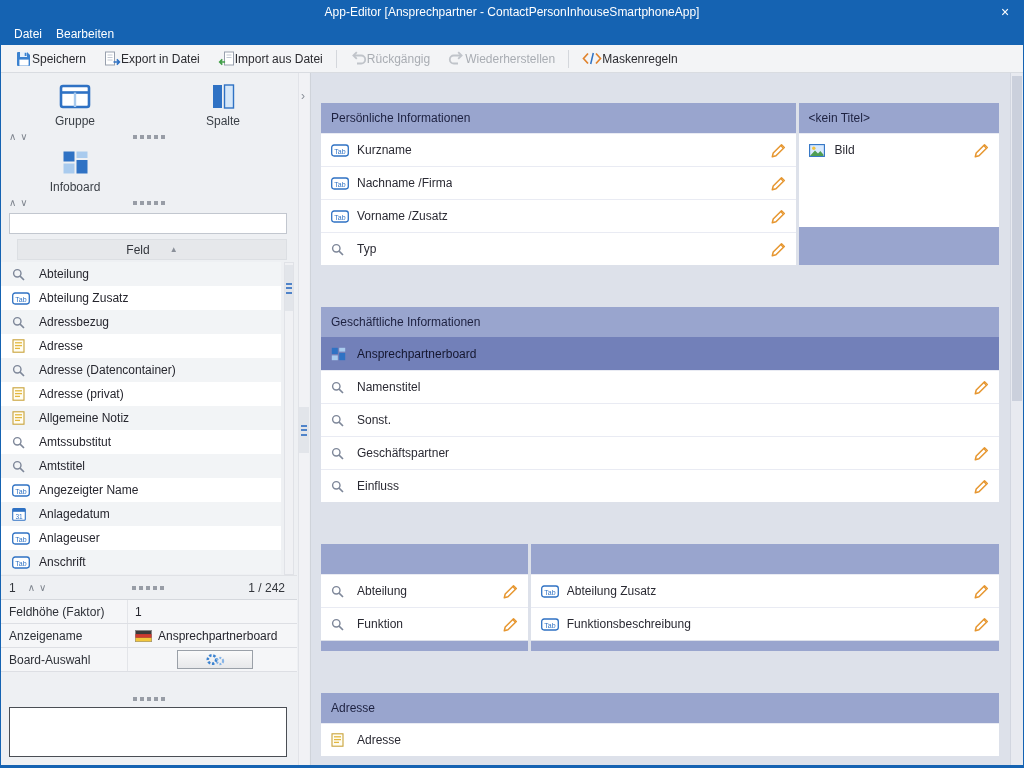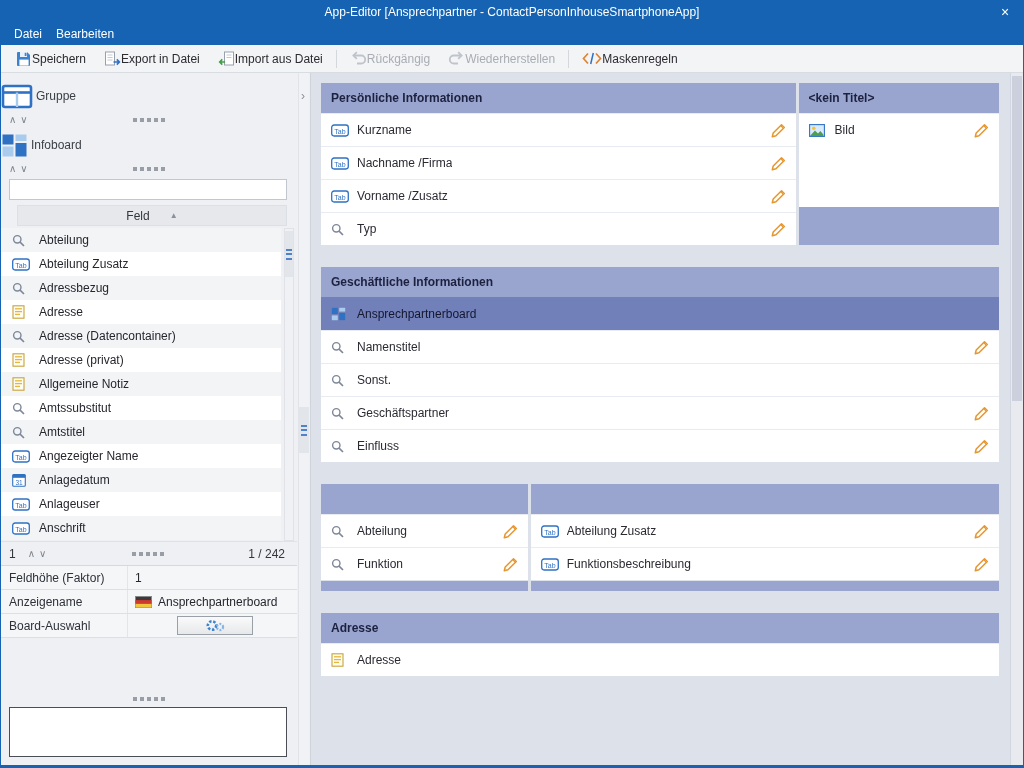--- a/index.html
+++ b/index.html
@@ -30,21 +30,21 @@
   .tb-btn.disabled { color:#a9adb3; }
   .tb-ic { display:flex; align-items:center; }
   .tb-vsep { width:1px; height:18px; background:#d4d7dc; margin:0 4px; }
   
   .content { flex:1; display:flex; min-height:0; }
   .left-panel { width:310px; flex:0 0 auto; background:var(--panel-bg,#eef0f3);
     border-right:1px solid #cfd3da; position:relative; }
   .left-inner { width:296px; height:100%; display:flex; flex-direction:column; padding-top:4px; }
   
   .tb-row { display:grid; grid-template-columns:1fr 1fr; }
-  .tb-item { display:flex; flex-direction:row; align-items:center; gap:3px; padding:4px 0 2px; cursor:pointer; }
+  .tb-item { display:flex; flex-direction:column; align-items:center; gap:3px; padding:4px 0 2px; cursor:pointer; }
   .tb-icon { height:30px; display:flex; align-items:center; }
   .tb-label { color:#3a3f46; }
   .tb-seprow { display:flex; align-items:center; height:13px; padding:0 6px; }
   .tb-seprow .navpair { width:42px; }
   .tb-seprow::after { content:""; width:42px; }
   .tb-seprow .dots { margin:0 auto; }
   .nav { font-size:10px; color:#7f858e; padding:0 2px; cursor:pointer; line-height:1; }
   .dots { width:33px; height:4px; display:inline-block;
     background:repeating-linear-gradient(to right,#989da6 0 4px,transparent 4px 7px); cursor:pointer; }
   
@@ -84,21 +84,21 @@
   .left-vscroll .chev { position:absolute; top:16px; left:2px; color:#8a9099; font-size:12px; cursor:pointer; }
   .lv-thumb { position:absolute; top:334px; left:0; right:0; height:46px; background:#e2e5ea;
     display:flex; align-items:center; justify-content:center; }
   
   .editor { flex:1; position:relative; background:var(--canvas-bg,#dde1ea);
     padding:10px 24px 0 10px; overflow:hidden; }
   .section { margin-bottom:22px; }
   .sec-cols { display:flex; gap:3px; align-items:stretch; }
   .section-col { display:flex; flex-direction:column; min-width:0; }
   .sec-header { height:30px; flex:0 0 auto; background:var(--section-header,#99a5ce);
-    display:flex; align-items:center; padding-left:10px; font-weight:bold; color:#1d2140; cursor:pointer; }
+    display:flex; align-items:center; padding-left:10px; font-weight:normal; color:#1d2140; cursor:pointer;margin-top:20px; }
   .sec-row { height:33px; flex:0 0 auto; background:#fff; display:flex; align-items:center;
     padding:0 9px 0 10px; border-top:1px solid #e9ebf3; cursor:pointer; }
   .sec-row.selected { background:var(--selected-row,#7280b9); border-top-color:var(--selected-row,#7280b9); }
   .sec-row.selected .lbl { color:#14162f; }
   .ic { width:20px; display:flex; align-items:center; }
   .lbl { margin-left:6px; color:#2a2a33; white-space:nowrap; overflow:hidden; }
   .pencil { margin-left:auto; display:flex; align-items:center; cursor:pointer; }
   .col-spacer { flex:1; background:#fff; }
   .col-filler { height:38px; flex:0 0 auto; background:var(--section-header,#99a5ce); }
   .col-footer { height:10px; flex:0 0 auto; background:var(--section-header,#99a5ce); margin-top:1px; }
@@ -198,20 +198,29 @@
             <div class="tb-item">
               <span class="tb-icon">
                   <svg width="32" height="25" viewBox="0 0 32 25">
                     <rect x="2" y="2" width="28" height="21" rx="2" fill="#fff" stroke="#2f72c4" stroke-width="2.6"></rect>
                     <line x1="2" y1="8.5" x2="30" y2="8.5" stroke="#2f72c4" stroke-width="2.6"></line>
                     <line x1="16" y1="8.5" x2="16" y2="23" stroke="#a9cbee" stroke-width="2.4"></line>
                   </svg>
                 </span>
               <span class="tb-label">Gruppe</span>
             </div>
+            <div class="tb-item">
+              <span class="tb-icon">
+                  <svg width="26" height="27" viewBox="0 0 26 27">
+                    <rect x="3" y="2" width="9" height="23" fill="#2f72c4"></rect>
+                    <rect x="14.5" y="2" width="9" height="23" fill="#d5e7f9" stroke="#2f72c4" stroke-width="1.4"></rect>
+                  </svg>
+                </span>
+              <span class="tb-label">Spalte</span>
+            </div>
           </div>
           <div class="tb-seprow">
             <span class="navpair">
               <span class="nav">∧</span>
               <span class="nav">∨</span>
             </span>
             <span class="dots"></span>
           </div>
           <div class="tb-row">
             <div class="tb-item">

